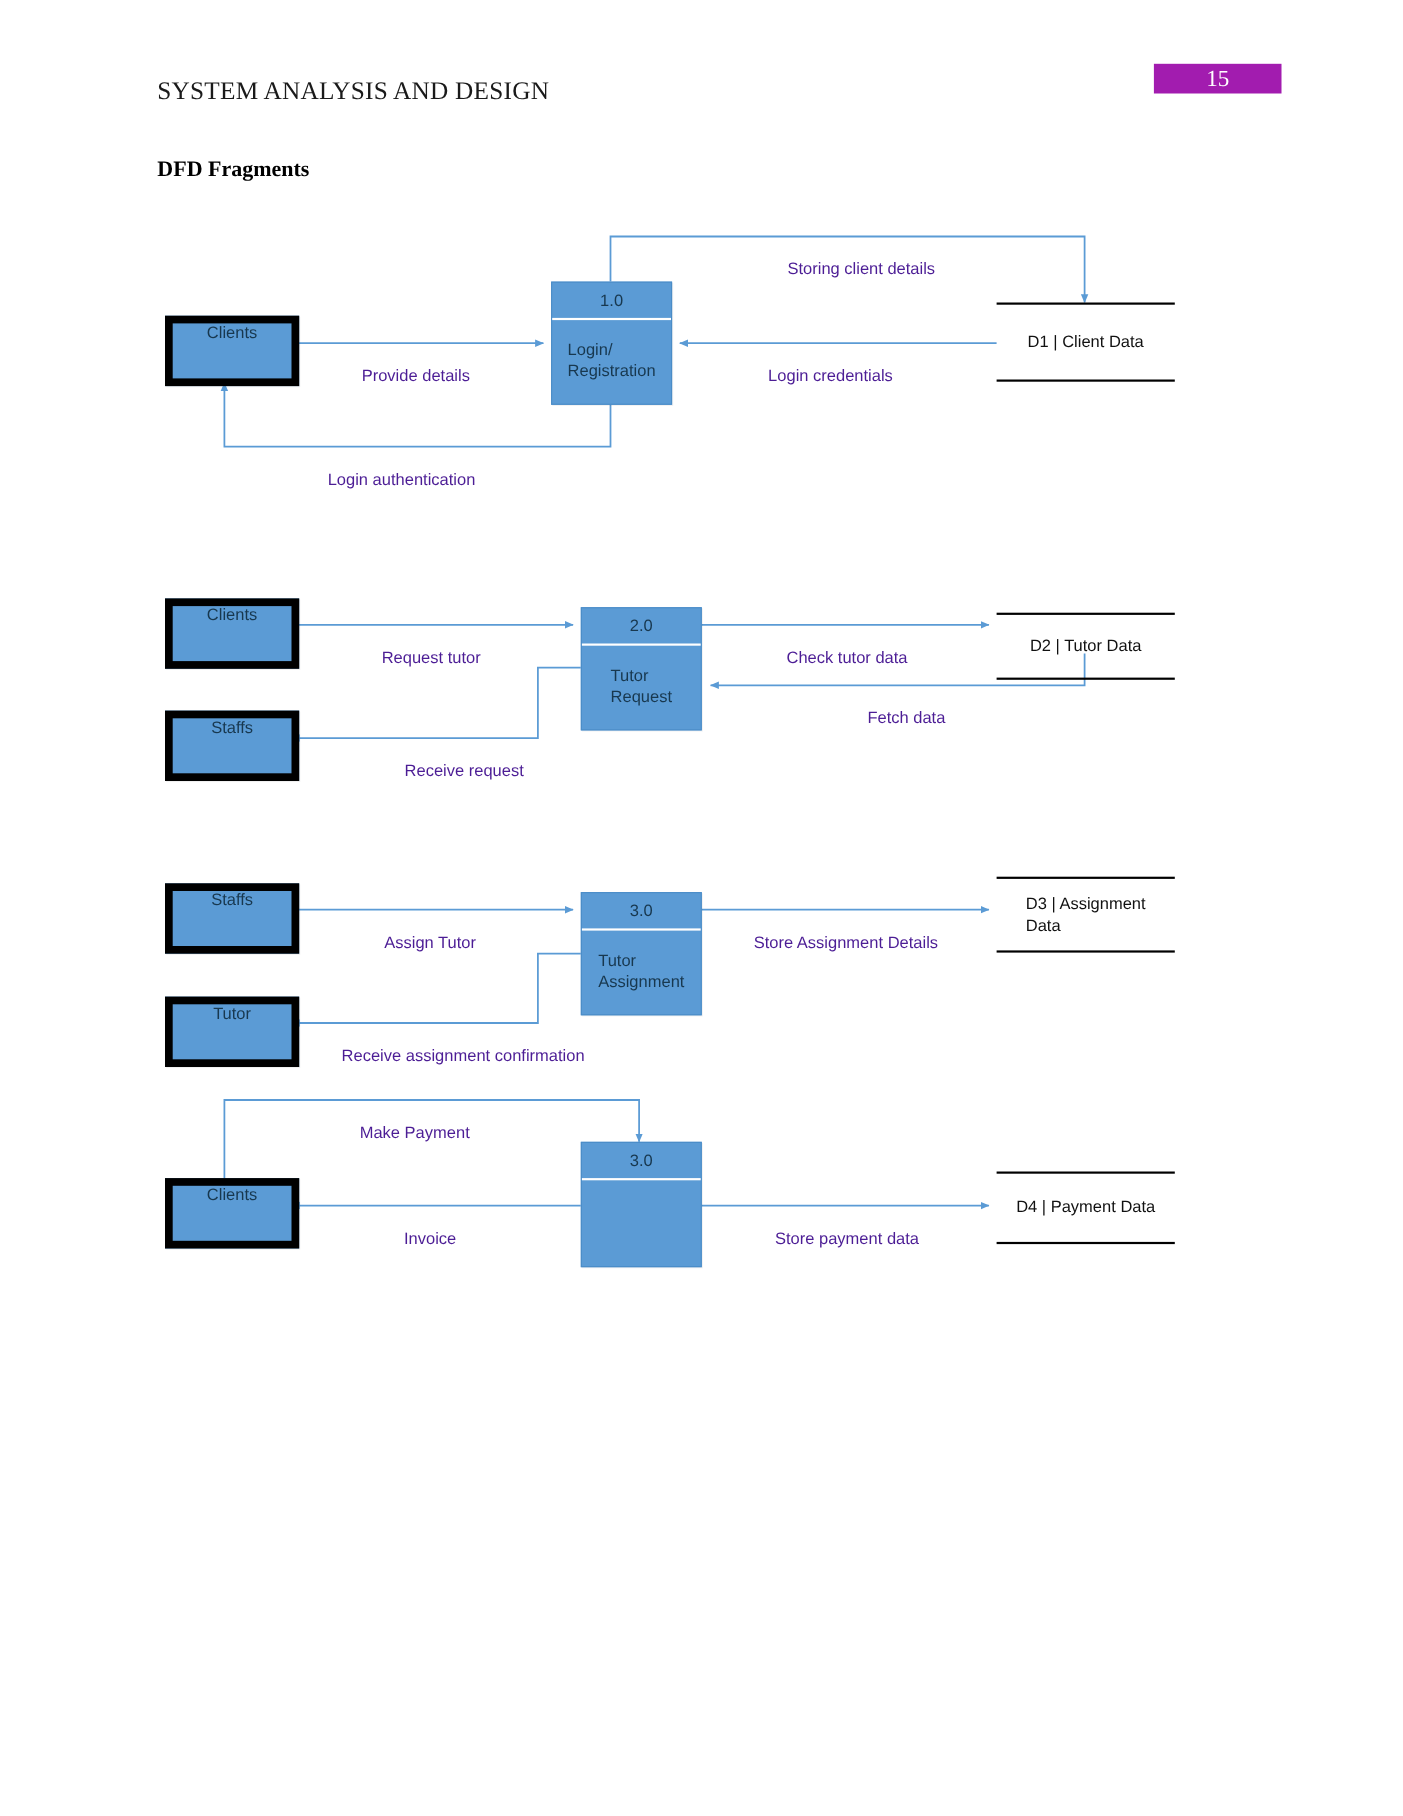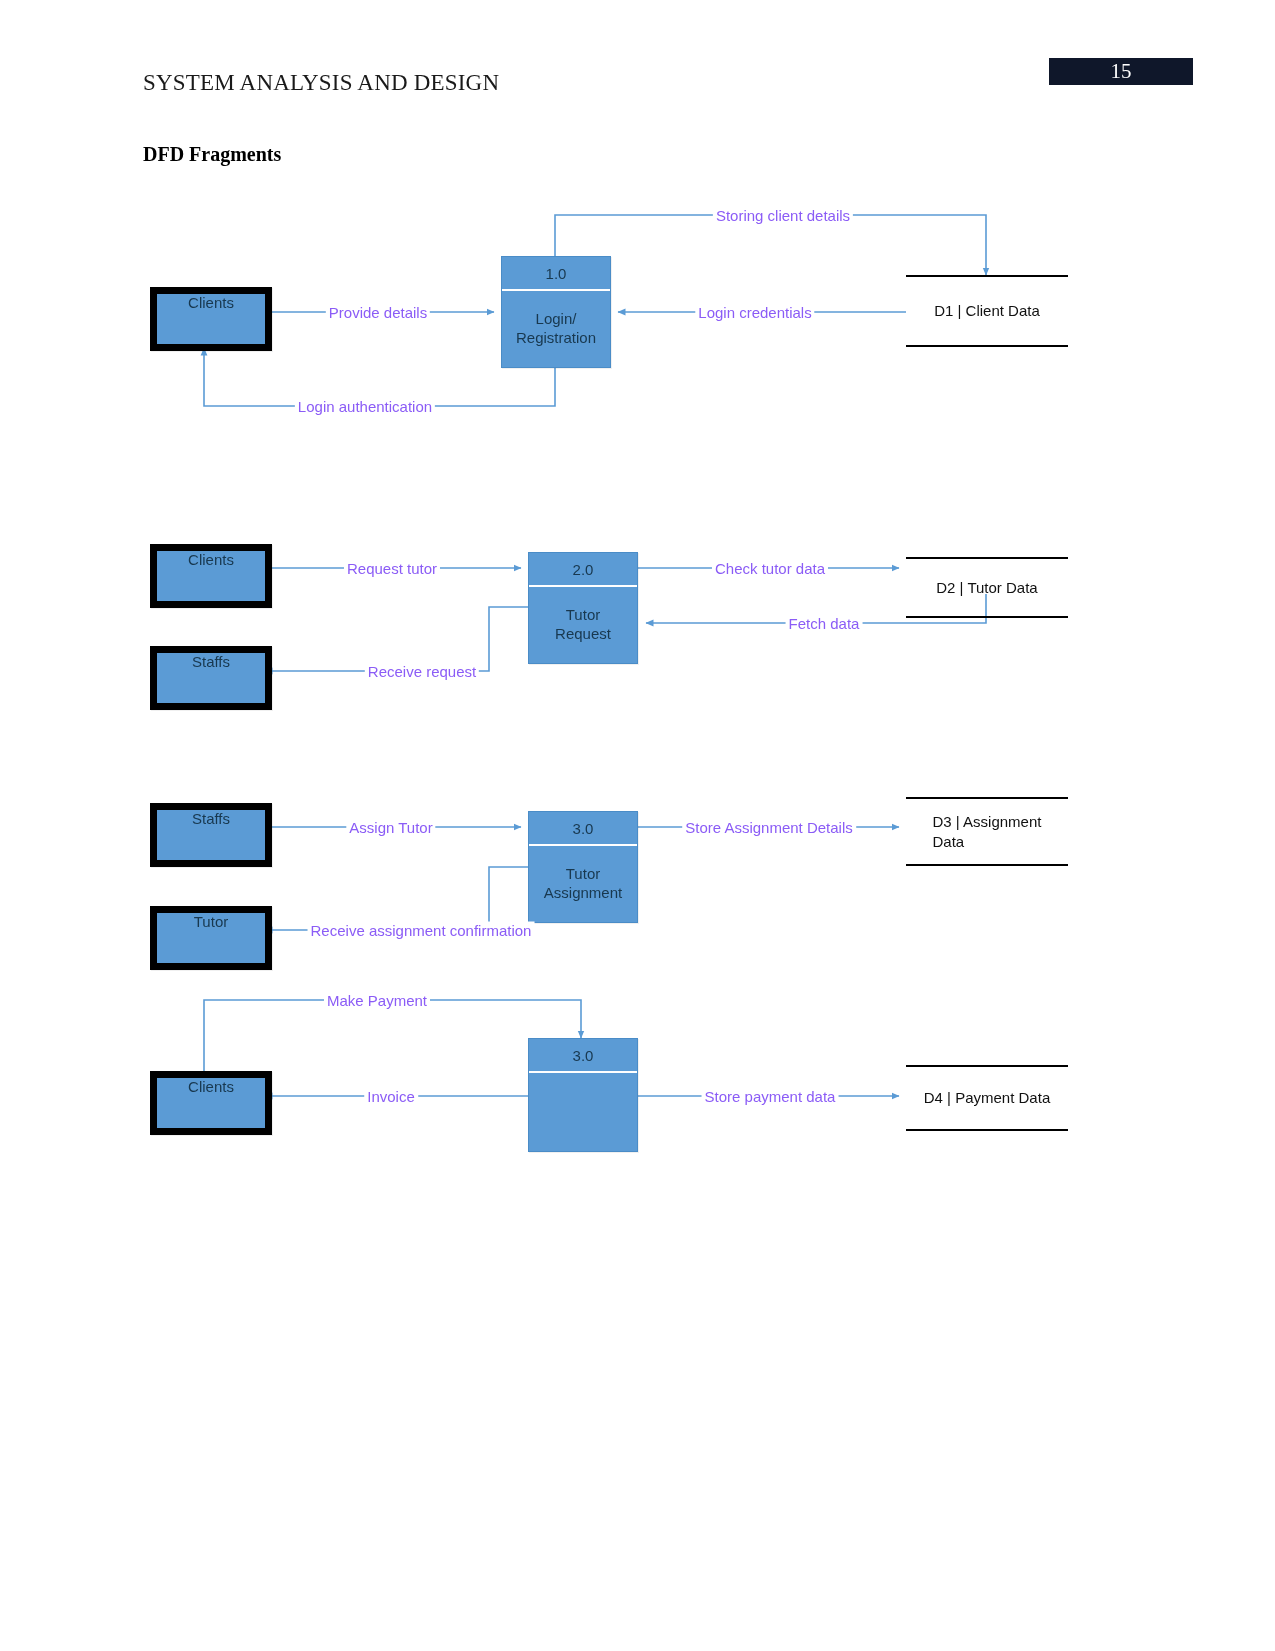--- a/index.html
+++ b/index.html
@@ -23,23 +23,23 @@
     font-family: "Liberation Serif", serif;
     font-size: 23px;
     color: #1a1a1a;
     letter-spacing: .2px;
     white-space: nowrap;
   }
   #page-number-badge {
     position: absolute;
     left: 1049px;
     top: 58px;
-    width: 144px;
+    width: 116px;
     height: 27px;
-    background: #0f172a;
+    background: #a21caf;
     color: #ffffff;
     font-family: "Liberation Serif", serif;
     font-size: 21px;
     display: flex;
     align-items: center;
     justify-content: center;
   }
   #section-heading {
     position: absolute;
     left: 143px;
@@ -92,21 +92,21 @@
     color: #18384f;
     font-size: 15px;
     border-bottom: 2px solid #ffffff;
     flex: none;
   }
   .process .proc-name {
     flex: 1;
     display: flex;
     align-items: center;
     justify-content: center;
-    text-align: center;
+    text-align: left;
     color: #18384f;
     font-size: 15px;
     line-height: 1.25;
     padding: 0 4px;
     white-space: pre-line;
   }
   .datastore {
     position: absolute;
     border-top: 2px solid #000000;
     border-bottom: 2px solid #000000;
@@ -115,26 +115,27 @@
     justify-content: center;
     color: #111111;
     font-size: 15px;
     line-height: 1.3;
     white-space: pre-line;
   }
 
   
   .flow-label {
     position: absolute;
-    color: #8b5cf6;
+    color: #4c1d95;
     font-size: 15px;
     background: #ffffff;
     padding: 0 3px;
     white-space: nowrap;
     transform: translate(-50%, -50%);
+    margin-top: 30px;
   }
 </style>
 </head>
 <body>
 
 <div id="page-header-title">SYSTEM ANALYSIS AND DESIGN</div>
 
 <div id="page-number-badge">15</div>
 
 <div id="section-heading">DFD Fragments</div>

